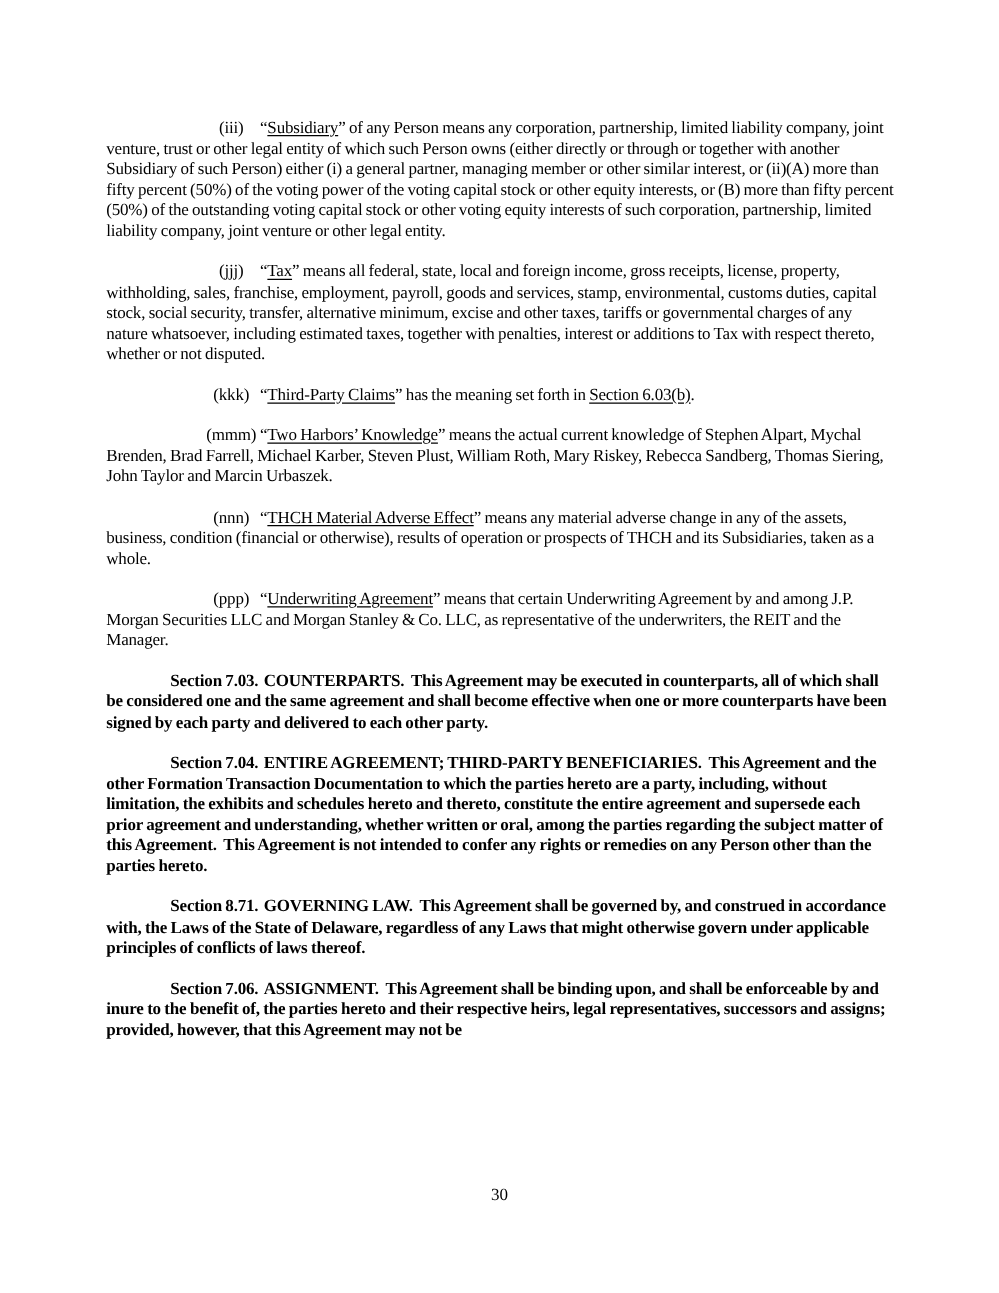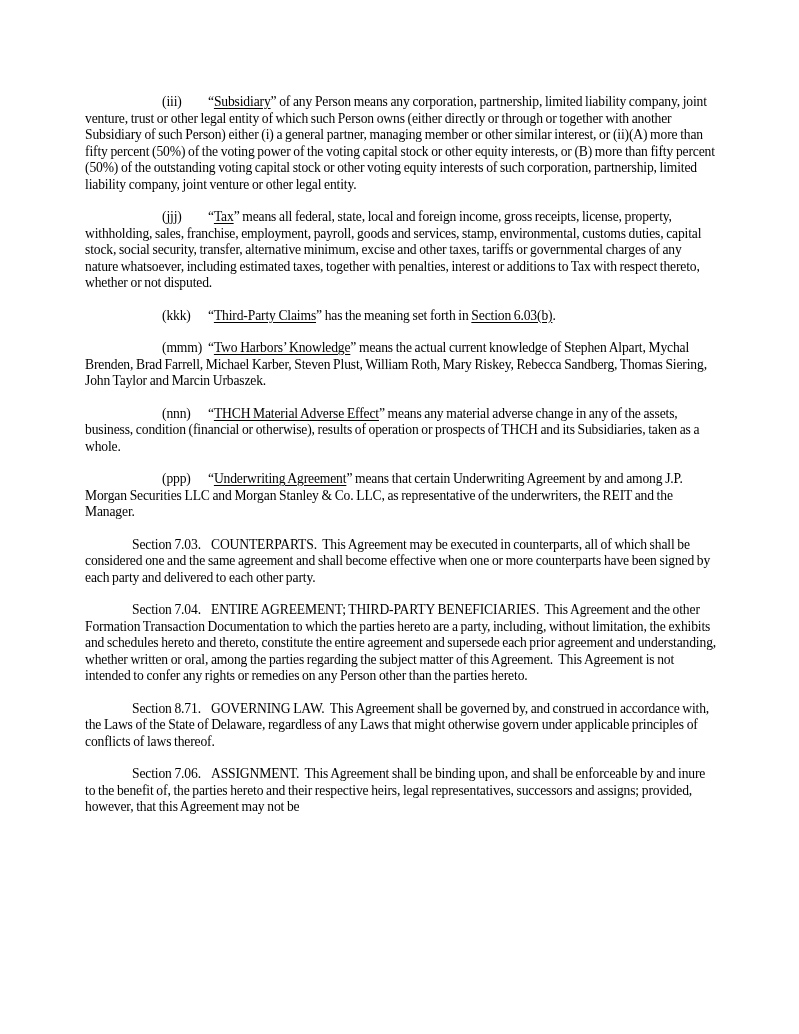--- a/index.html
+++ b/index.html
@@ -20,22 +20,22 @@
     position: absolute; left: 85px; top: 94px; width: 632px;
     font-size: 13.6px; line-height: 16.5px;
     letter-spacing: -0.15px; word-spacing: -0.5px;
     text-align: left;
   }
   .para {
     margin: 0 0 16px 0;
     white-space: pre-wrap;
   }
   .definition { text-indent: 77px; }
-  .section { text-indent: 47px; }
-  .label { display: inline-block; text-indent: 0; }
+  .section { text-indent: 47px; font-weight: bold; }
+  .label { display: inline-block; text-indent: 0; text-align: center; }
   .definition > .label { min-width: 46px; }
   .section > .label { min-width: 79px; }
   .u { text-decoration: underline; text-underline-offset: 2px; }
   .page-number {
     position: absolute; top: 948px; left: 0; width: 799px;
     text-align: center;
     font-size: 13.6px; line-height: 16.5px;
   }
 </style>
 </head>
@@ -47,13 +47,14 @@
       <p class="para definition"><span class="label">(jjj)</span><span>“</span><span class="u">Tax</span><span>” means all federal, state, local and foreign income, gross receipts, license, property, withholding, sales, franchise, employment, payroll, goods and services, stamp, environmental, customs duties, capital stock, social security, transfer, alternative minimum, excise and other taxes, tariffs or governmental charges of any nature whatsoever, including estimated taxes, together with penalties, interest or additions to Tax with respect thereto, whether or not disputed.</span></p>
       <p class="para definition"><span class="label">(kkk)</span><span>“</span><span class="u">Third-Party Claims</span><span>” has the meaning set forth in </span><span class="u">Section 6.03(b)</span><span>.</span></p>
       <p class="para definition"><span class="label">(mmm)</span><span>“</span><span class="u">Two Harbors’ Knowledge</span><span>” means the actual current knowledge of Stephen Alpart, Mychal Brenden, Brad Farrell, Michael Karber, Steven Plust, William Roth, Mary Riskey, Rebecca Sandberg, Thomas Siering, John Taylor and Marcin Urbaszek.</span></p>
       <p class="para definition"><span class="label">(nnn)</span><span>“</span><span class="u">THCH Material Adverse Effect</span><span>” means any material adverse change in any of the assets, business, condition (financial or otherwise), results of operation or prospects of THCH and its Subsidiaries, taken as a whole.</span></p>
       <p class="para definition"><span class="label">(ppp)</span><span>“</span><span class="u">Underwriting Agreement</span><span>” means that certain Underwriting Agreement by and among J.P. Morgan Securities LLC and Morgan Stanley &amp; Co. LLC, as representative of the underwriters, the REIT and the Manager.</span></p>
       <p class="para section"><span class="label">Section 7.03.</span><span>COUNTERPARTS.  This Agreement may be executed in counterparts, all of which shall be considered one and the same agreement and shall become effective when one or more counterparts have been signed by each party and delivered to each other party.</span></p>
       <p class="para section"><span class="label">Section 7.04.</span><span>ENTIRE AGREEMENT; THIRD-PARTY BENEFICIARIES.  This Agreement and the other Formation Transaction Documentation to which the parties hereto are a party, including, without limitation, the exhibits and schedules hereto and thereto, constitute the entire agreement and supersede each prior agreement and understanding, whether written or oral, among the parties regarding the subject matter of this Agreement.  This Agreement is not intended to confer any rights or remedies on any Person other than the parties hereto.</span></p>
       <p class="para section"><span class="label">Section 8.71.</span><span>GOVERNING LAW.  This Agreement shall be governed by, and construed in accordance with, the Laws of the State of Delaware, regardless of any Laws that might otherwise govern under applicable principles of conflicts of laws thereof.</span></p>
       <p class="para section"><span class="label">Section 7.06.</span><span>ASSIGNMENT.  This Agreement shall be binding upon, and shall be enforceable by and inure to the benefit of, the parties hereto and their respective heirs, legal representatives, successors and assigns; provided, however, that this Agreement may not be</span></p>
     </div>
+  <div class="page-number">30</div>
 </div>
 
 </body></html>

